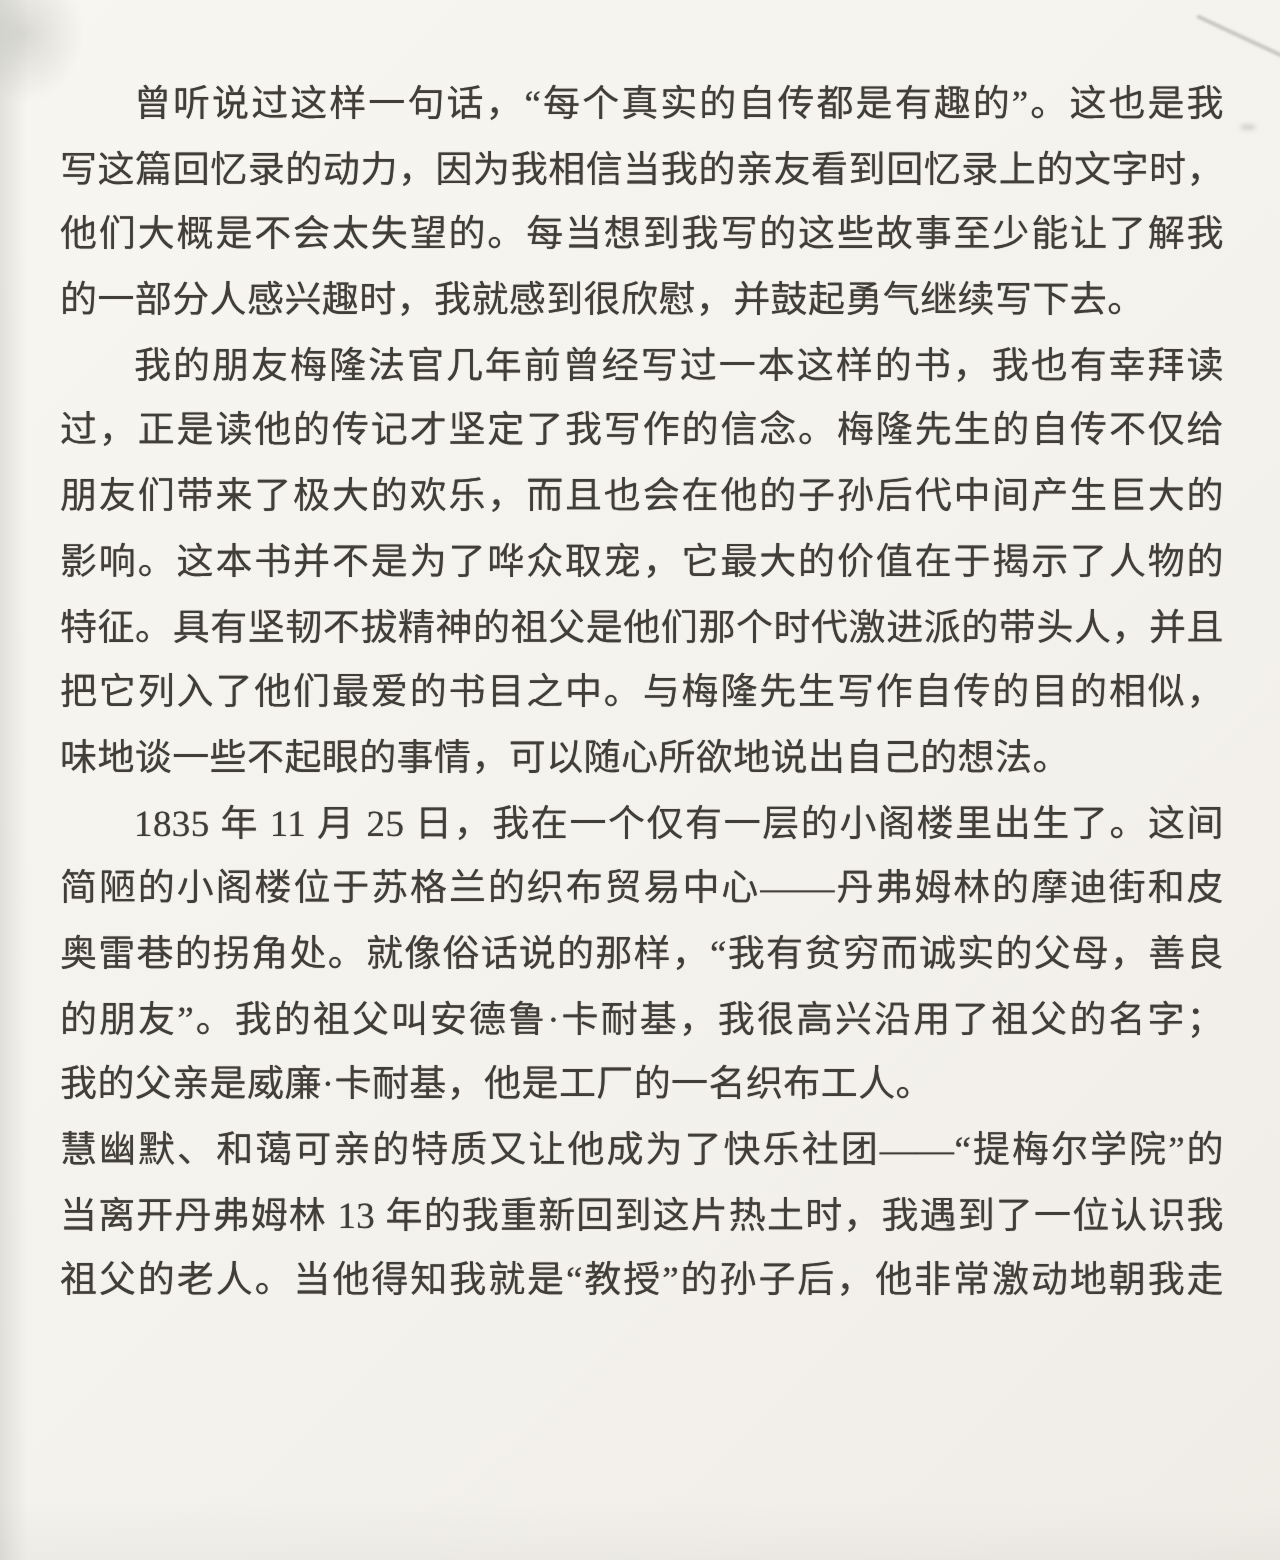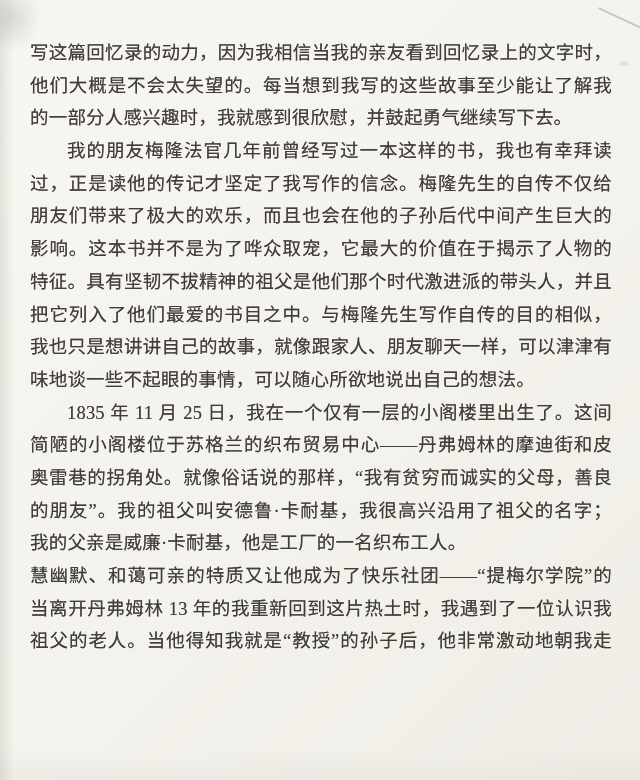--- a/index.html
+++ b/index.html
@@ -85,33 +85,33 @@
 <div class="page">
   <div class="edge-shade-left"></div>
   <div class="corner-shade-topleft"></div>
   <div class="scratch-topright"></div>
   <div class="speck-right"></div>
   <div class="bottom-vignette"></div>
 
   <div class="text-block">
 
     <div class="paragraph">
+      <div class="line indent">曾听说过这样一句话，“每个真实的自传都是有趣的”。这也是我</div>
       <div class="line">写这篇回忆录的动力，因为我相信当我的亲友看到回忆录上的文字时，</div>
       <div class="line">他们大概是不会太失望的。每当想到我写的这些故事至少能让了解我</div>
       <div class="line end">的一部分人感兴趣时，我就感到很欣慰，并鼓起勇气继续写下去。</div>
     </div>
 
     <div class="paragraph">
       <div class="line indent">我的朋友梅隆法官几年前曾经写过一本这样的书，我也有幸拜读</div>
       <div class="line">过，正是读他的传记才坚定了我写作的信念。梅隆先生的自传不仅给</div>
       <div class="line">朋友们带来了极大的欢乐，而且也会在他的子孙后代中间产生巨大的</div>
       <div class="line">影响。这本书并不是为了哗众取宠，它最大的价值在于揭示了人物的</div>
       <div class="line">特征。具有坚韧不拔精神的祖父是他们那个时代激进派的带头人，并且</div>
       <div class="line">把它列入了他们最爱的书目之中。与梅隆先生写作自传的目的相似，</div>
-      <div class="line">我也只是想讲讲自己的故事，就像跟家人、朋友聊天一样，可以津津有</div>
       <div class="line end">味地谈一些不起眼的事情，可以随心所欲地说出自己的想法。</div>
     </div>
 
     <div class="paragraph">
       <div class="line indent">1835 年 11 月 25 日，我在一个仅有一层的小阁楼里出生了。这间</div>
       <div class="line">简陋的小阁楼位于苏格兰的织布贸易中心——丹弗姆林的摩迪街和皮</div>
       <div class="line">奥雷巷的拐角处。就像俗话说的那样，“我有贫穷而诚实的父母，善良</div>
       <div class="line">的朋友”。我的祖父叫安德鲁·卡耐基，我很高兴沿用了祖父的名字；</div>
       <div class="line end">我的父亲是威廉·卡耐基，他是工厂的一名织布工人。</div>
     </div>

